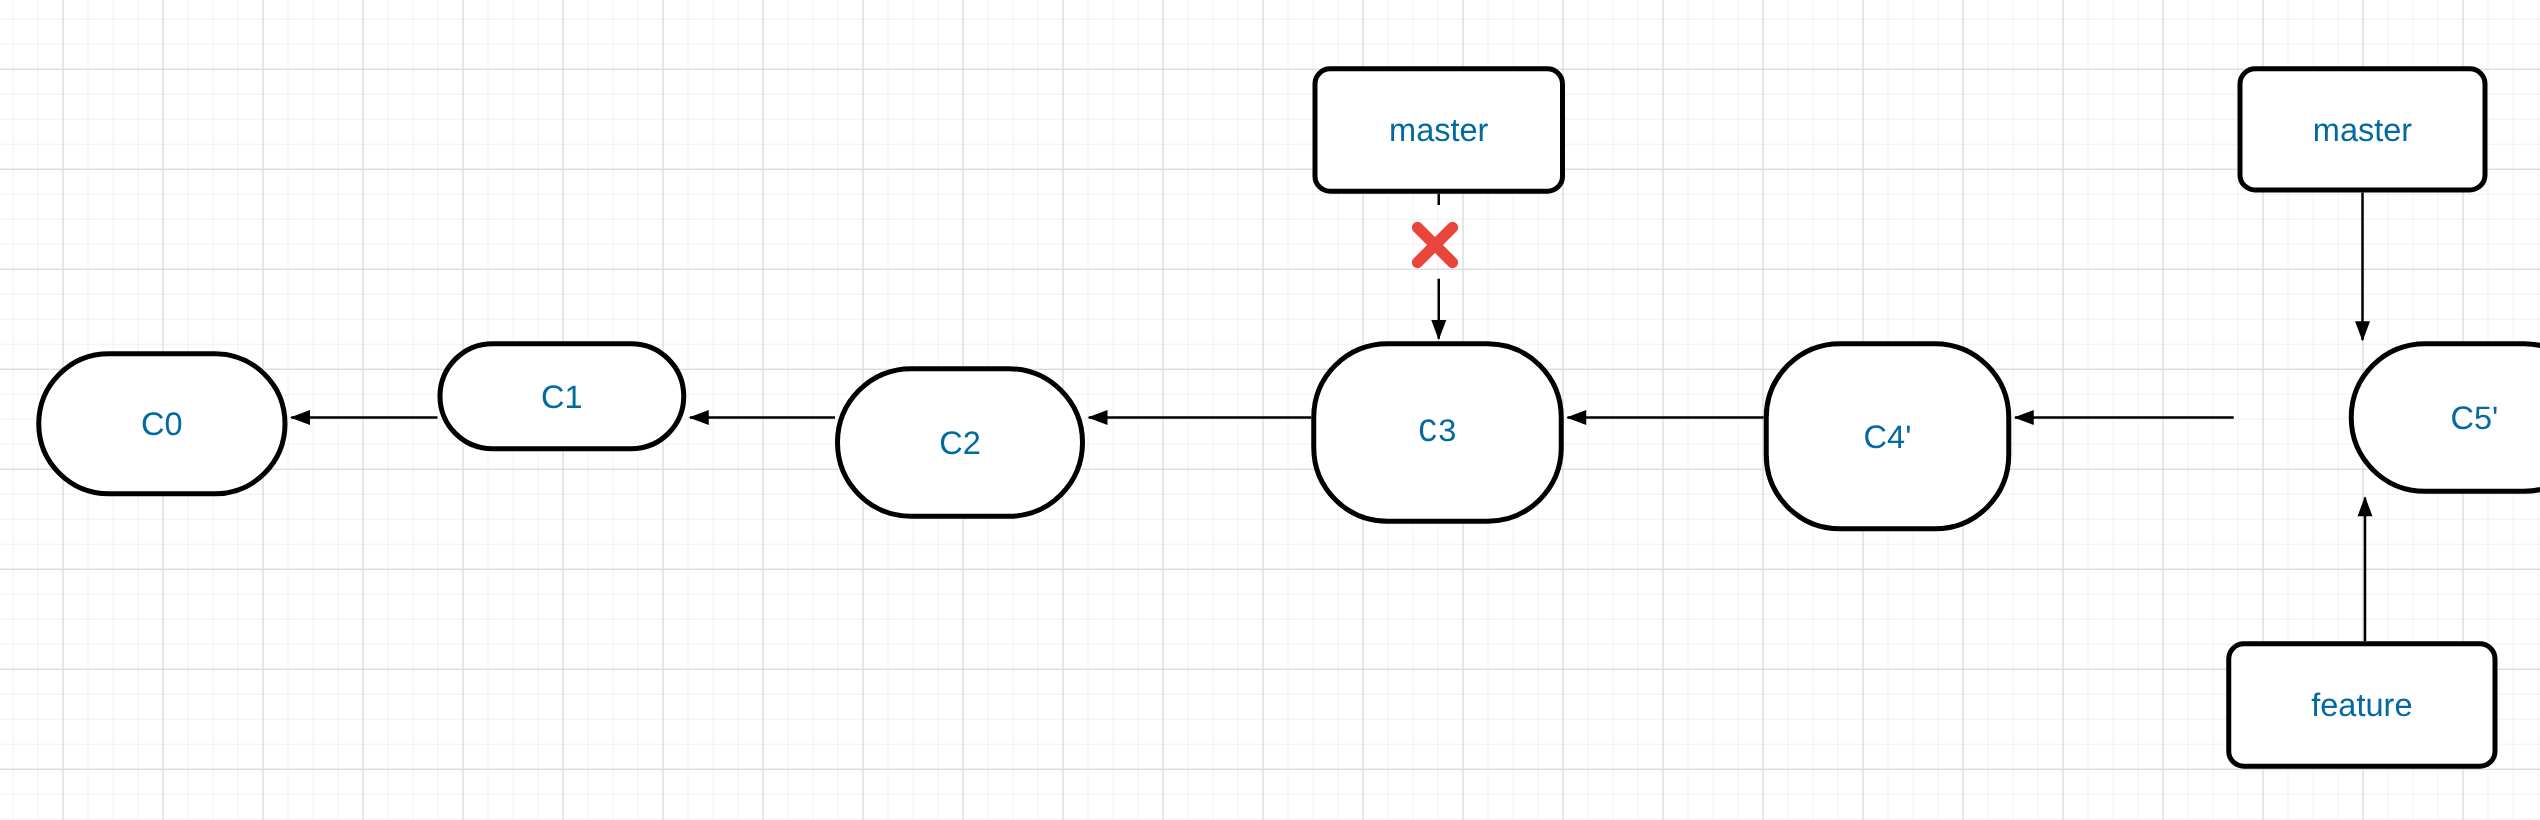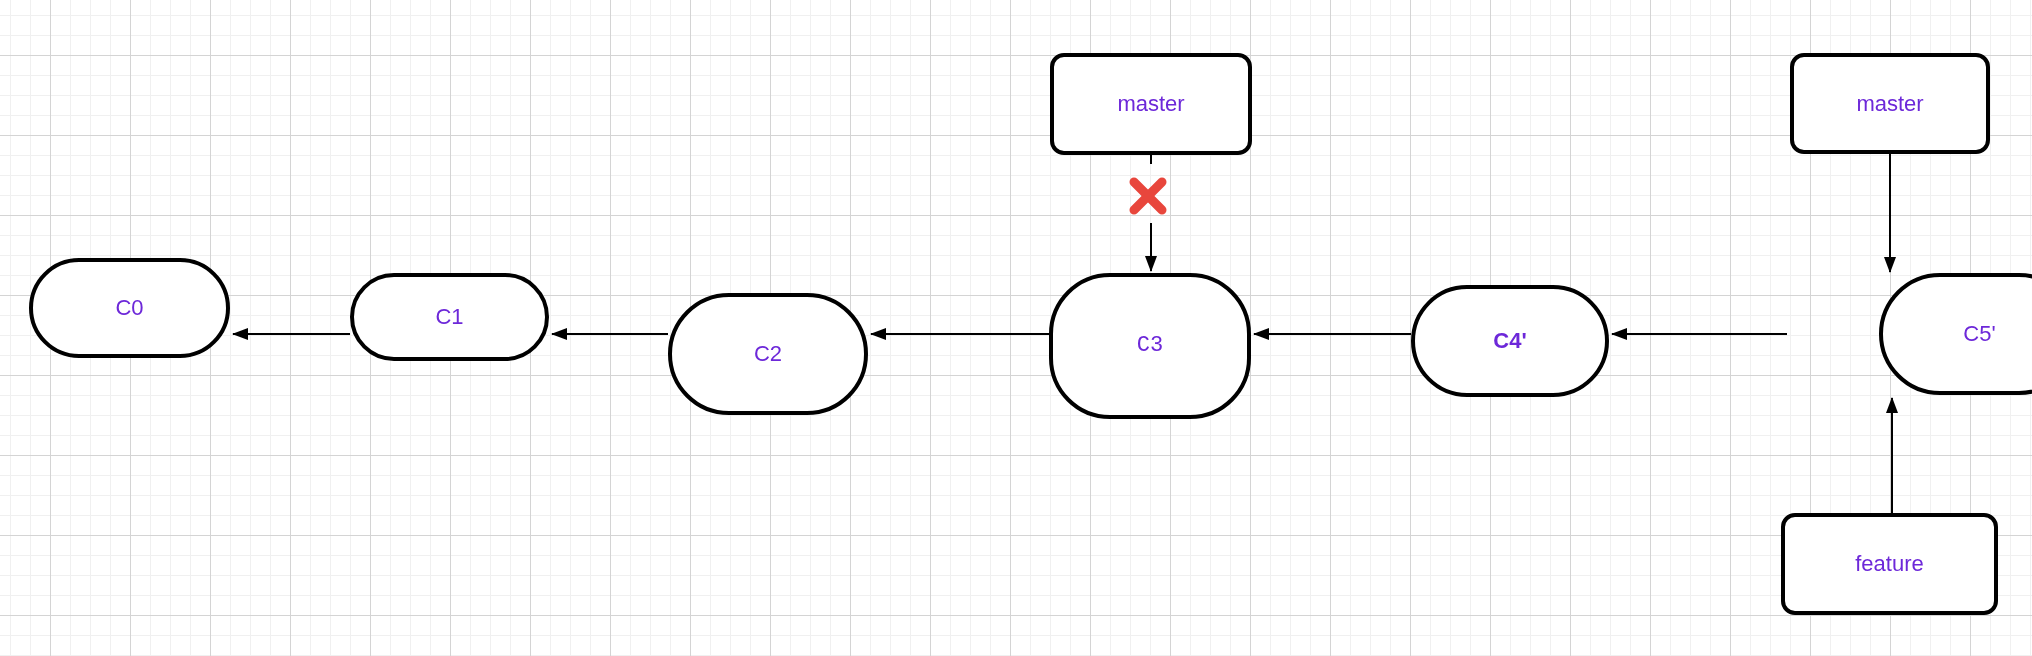--- a/index.html
+++ b/index.html
@@ -40,22 +40,22 @@
     align-items: center;
     justify-content: center;
   }
   .commit {
     border-radius: 61px;
   }
   .branch {
     border-radius: 14px;
   }
   .node-label {
-    font-size: 22px;
-    color: #6d28d9;
+    font-size: 26px;
+    color: #0369a1;
     line-height: 1;
     white-space: nowrap;
   }
 </style>
 </head>
 <body>
 
 <div class="canvas">
 
   <svg class="edges" width="2032" height="656" viewBox="0 0 2032 656" xmlns="http://www.w3.org/2000/svg">
@@ -76,33 +76,33 @@
     <g>
       <line class="x-line" x1="1134" y1="182" x2="1162" y2="210" stroke="#E8463C" stroke-width="9" stroke-linecap="round"></line>
       <line class="x-line" x1="1162" y1="182" x2="1134" y2="210" stroke="#E8463C" stroke-width="9" stroke-linecap="round"></line>
     </g>
 
     <line x1="1890" y1="154" x2="1890" y2="272" stroke="#000000" stroke-width="2" marker-end="url(#arrow)"></line>
 
     <line x1="1892" y1="513" x2="1892" y2="398" stroke="#000000" stroke-width="2" marker-end="url(#arrow)"></line>
   </svg>
 
-  <div class="node commit" style="left:29px;   top:258px; width:201px; height:100px;">
+  <div class="node commit" style="left:29px;   top:281px; width:201px; height:116px;">
     <span class="node-label">C0</span>
   </div>
   <div class="node commit" style="left:350px;  top:273px; width:199px; height:88px;">
     <span class="node-label">C1</span>
   </div>
   <div class="node commit" style="left:668px;  top:273px; width:200px; height:122px;margin-top:20px;">
     <span class="node-label">C2</span>
   </div>
   <div class="node commit" style="left:1049px; top:273px; width:202px; height:146px;font-family:Liberation Mono, monospace;">
     <span class="node-label">C3</span>
   </div>
-  <div class="node commit" style="left:1411px; top:285px; width:198px; height:112px;font-weight:bold;">
+  <div class="node commit" style="left:1411px; top:273px; width:198px; height:152px;">
     <span class="node-label">C4'</span>
   </div>
   <div class="node commit" style="left:1879px; top:273px; width:201px; height:122px;">
     <span class="node-label">C5'</span>
   </div>
 
   <div class="node branch" style="left:1050px; top:53px;  width:202px; height:102px;">
     <span class="node-label">master</span>
   </div>
   <div class="node branch" style="left:1790px; top:53px;  width:200px; height:101px;">

